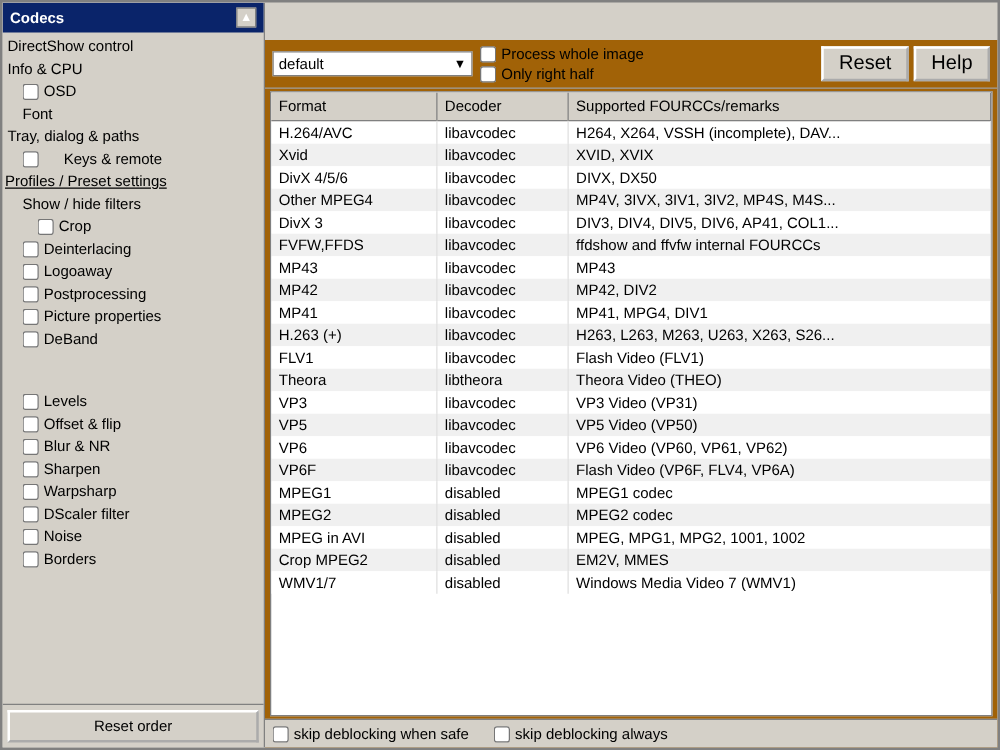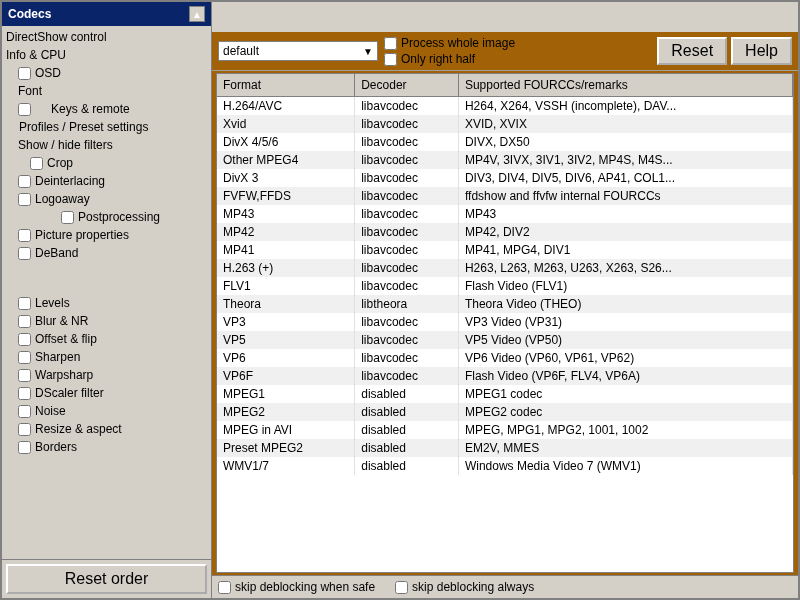--- a/index.html
+++ b/index.html
@@ -69,21 +69,21 @@
     .sidebar-bottom {
       border-top: 1px solid #808080;
       padding: 4px;
     }
     .reset-order-btn {
       width: 100%;
       padding: 4px;
       background: #d4d0c8;
       border: 2px outset #ffffff;
       cursor: pointer;
-      font-size: 16px;
+      font-size: 12px;
       text-align: center;
     }
     
     .right-panel {
       flex: 1;
       display: flex;
       flex-direction: column;
       background: #a16207;
       overflow: hidden;
       margin-top: 30px;
@@ -198,85 +198,84 @@
           <div class="sidebar-item" style="font-weight: normal; padding-left: 4px;">
             <span>Info &amp; CPU</span>
           </div>
           <div class="sidebar-item" style="padding-left: 16px;">
             <input type="checkbox" style="">
             <span>OSD</span>
           </div>
           <div class="sidebar-item" style="padding-left: 16px;">
             <span>Font</span>
           </div>
+          <div class="sidebar-item" style="font-weight: normal; padding-left: 4px;">
+            <span>Tray, dialog &amp; paths</span>
+          </div>
           <div class="sidebar-item" style="padding-left: 16px; gap: 20px;">
             <input type="checkbox" style="">
             <span>Keys &amp; remote</span>
           </div>
-          <div class="sidebar-item" style="font-weight: normal; padding-left: 17px;">
+          <div class="sidebar-item" style="font-weight: normal; padding-left: 2px; text-decoration: underline;">
             <span>Profiles / Preset settings</span>
           </div>
           <div class="sidebar-item" style="padding-left: 16px;">
             <span>Show / hide filters</span>
           </div>
           <div class="sidebar-item" style="padding-left: 28px;">
             <input type="checkbox" style="">
             <span>Crop</span>
           </div>
           <div class="sidebar-item" style="padding-left: 16px;">
             <input type="checkbox" style="">
             <span>Deinterlacing</span>
           </div>
           <div class="sidebar-item" style="padding-left: 16px;">
             <input type="checkbox" style="">
             <span>Logoaway</span>
           </div>
-          <div class="sidebar-item" style="padding-left: 16px; justify-content: center;">
+          <div class="sidebar-item" style="padding-left: 16px;">
             <input type="checkbox" style="">
             <span>Postprocessing</span>
           </div>
           <div class="sidebar-item" style="padding-left: 16px;">
             <input type="checkbox" style="">
             <span>Picture properties</span>
           </div>
           <div class="sidebar-item" style="padding-left: 16px;">
             <input type="checkbox" style="">
             <span>DeBand</span>
           </div>
           <div class="sidebar-item" style="padding-left: 16px; margin-top: 32px;">
             <input type="checkbox" style="">
             <span>Levels</span>
           </div>
           <div class="sidebar-item" style="padding-left: 16px;">
             <input type="checkbox" style="">
+            <span>Offset &amp; flip</span>
+          </div>
+          <div class="sidebar-item" style="padding-left: 16px;">
+            <input type="checkbox" style="">
             <span>Blur &amp; NR</span>
           </div>
           <div class="sidebar-item" style="padding-left: 16px;">
             <input type="checkbox" style="">
-            <span>Offset &amp; flip</span>
-          </div>
-          <div class="sidebar-item" style="padding-left: 16px;">
-            <input type="checkbox" style="">
             <span>Sharpen</span>
           </div>
           <div class="sidebar-item" style="padding-left: 16px;">
             <input type="checkbox" style="">
             <span>Warpsharp</span>
           </div>
           <div class="sidebar-item" style="padding-left: 16px;">
             <input type="checkbox" style="">
             <span>DScaler filter</span>
           </div>
           <div class="sidebar-item" style="padding-left: 16px;">
             <input type="checkbox" style="">
             <span>Noise</span>
-          </div>
-          <div class="sidebar-item" style="padding-left: 16px;">
-            <input type="checkbox" style="">
-            <span>Resize &amp; aspect</span>
           </div>
           <div class="sidebar-item" style="padding-left: 16px;">
             <input type="checkbox" style="">
             <span>Borders</span>
           </div>
         </div>
       <div class="sidebar-bottom">
         <button class="reset-order-btn">Reset order</button>
       </div>
     </div>
@@ -403,21 +402,21 @@
                 <td>MPEG2</td>
                 <td>disabled</td>
                 <td>MPEG2 codec</td>
               </tr>
               <tr>
                 <td>MPEG in AVI</td>
                 <td>disabled</td>
                 <td>MPEG, MPG1, MPG2, 1001, 1002</td>
               </tr>
               <tr>
-                <td>Preset MPEG2</td>
+                <td>Crop MPEG2</td>
                 <td>disabled</td>
                 <td>EM2V, MMES</td>
               </tr>
               <tr>
                 <td>WMV1/7</td>
                 <td>disabled</td>
                 <td>Windows Media Video 7 (WMV1)</td>
               </tr>
             </tbody>
         </table>

